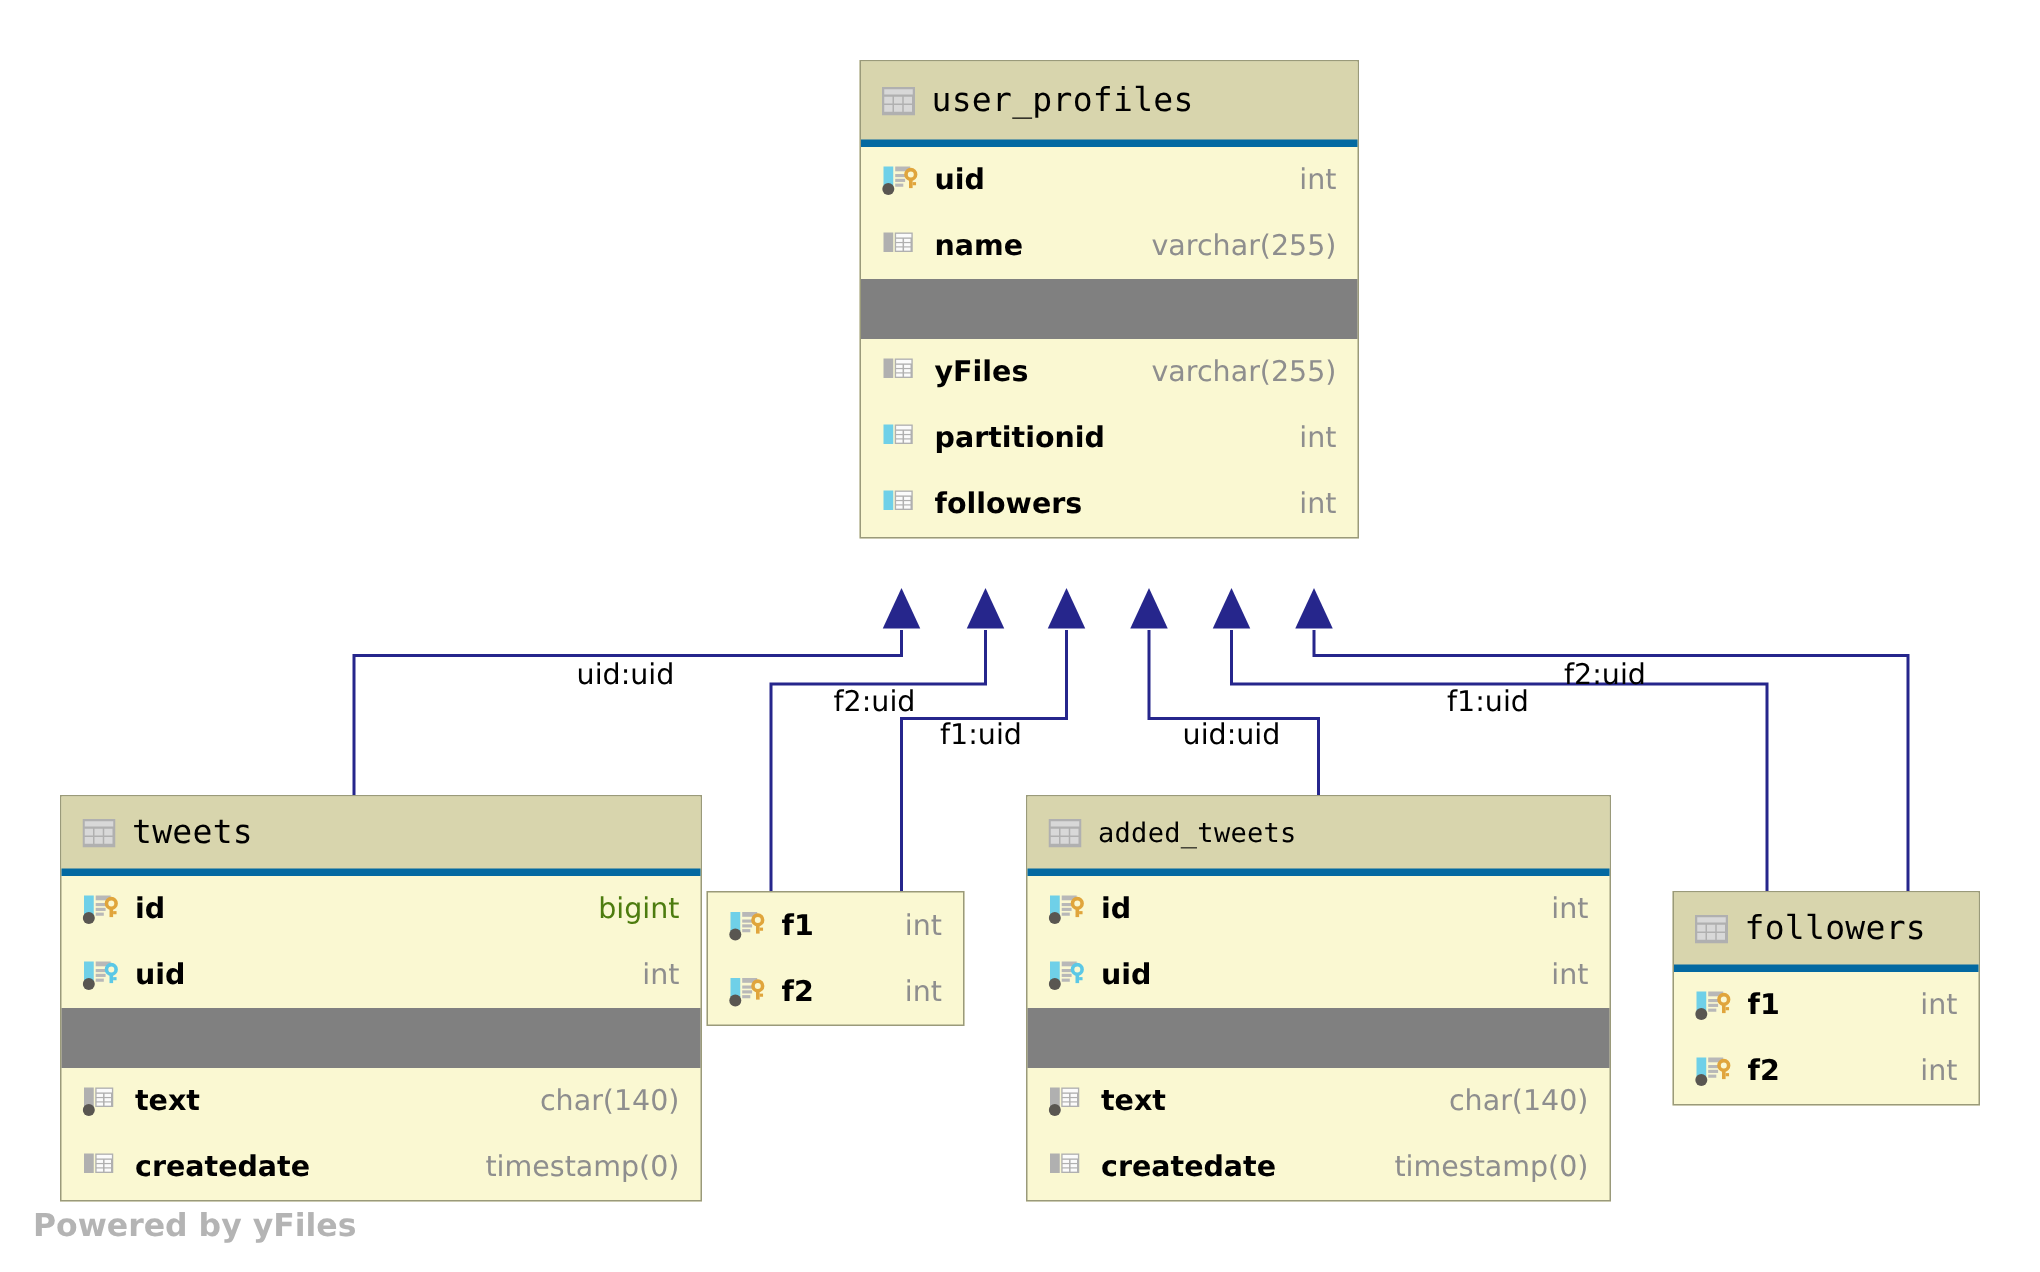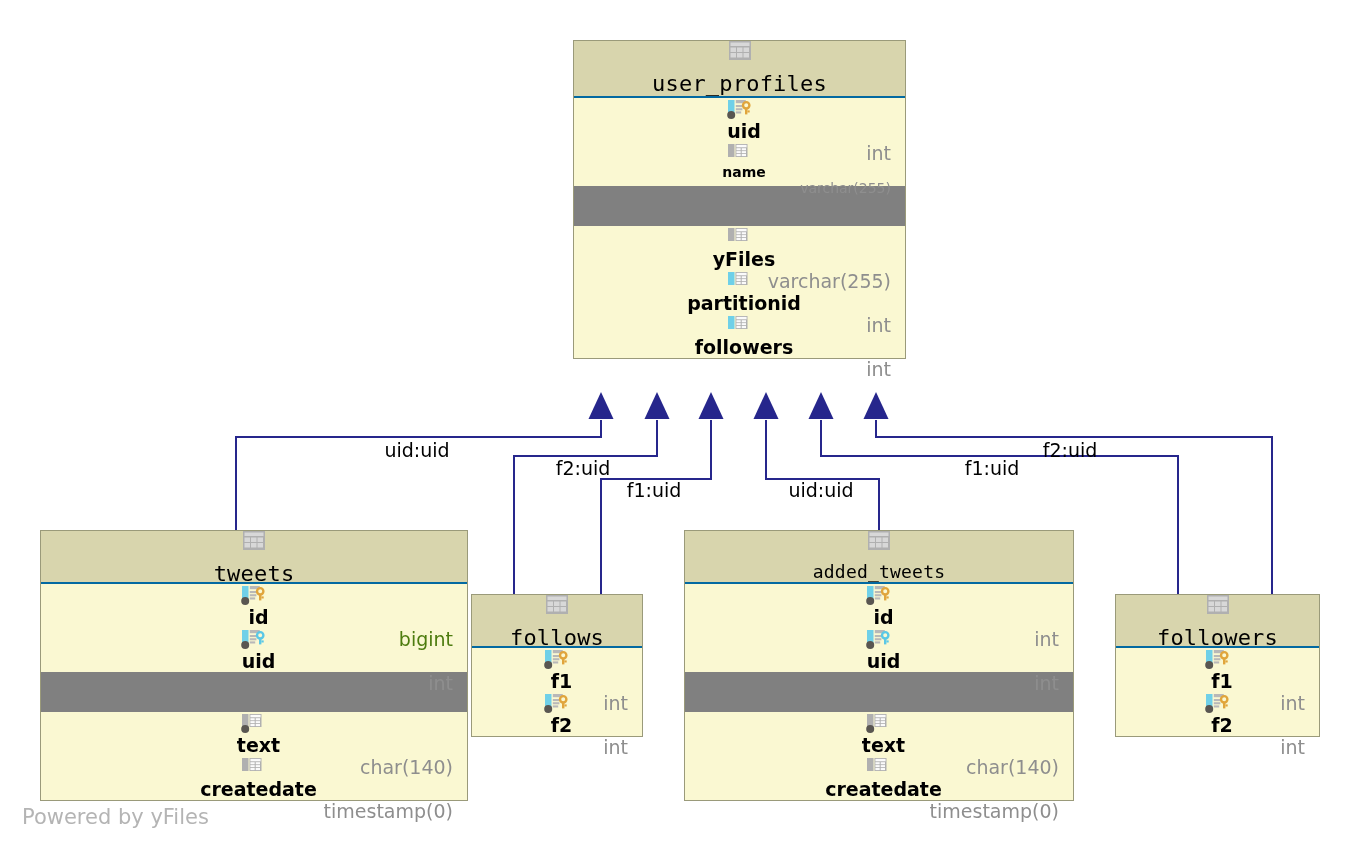--- a/index.html
+++ b/index.html
@@ -17,36 +17,34 @@
   .table-node{
     position:absolute;
     background:#faf8d2;
     border:1px solid #9a9a7a;
     box-sizing:border-box;
     box-shadow:0 0 0 0 rgba(0,0,0,0);
   }
   .table-header{
     display:flex;align-items:center;gap:11px;
     background:#d8d5ad;
-    border-bottom:2px solid #0369a1;
+    border-bottom:5px solid #0369a1;
     padding:0 14px;
     box-sizing:border-box;
-    flex-direction:column;
   }
   .table-title{
     font-family:"DejaVu Sans Mono","Liberation Mono",monospace;
     color:#000;white-space:nowrap;letter-spacing:.2px;
   }
   .sep-band{background:#808080;width:100%;}
 
   .col-row{
     display:flex;align-items:center;
     padding:0 14px;box-sizing:border-box;
     white-space:nowrap;
-    flex-direction:column;
   }
   .col-name{
     font-weight:bold;color:#000;
     margin-left:9px;
   }
   .col-type{
     margin-left:auto;color:#8e8e8e;font-weight:normal;
     padding-left:14px;
   }
 
@@ -61,20 +59,21 @@
     white-space:nowrap;
     transform:translate(-50%,-50%);
     font-family:"DejaVu Sans","Liberation Sans",sans-serif;
   }
 
   .watermark{
     position:absolute;
     color:#b4b4b4;
     white-space:nowrap;
     font-family:"DejaVu Sans","Liberation Sans",sans-serif;
+    font-weight:bold;
   }
 </style>
 </head>
 <body>
 
 <div id="canvas">
 
   <svg id="edge-layer" viewBox="0 0 1360 848" xmlns="http://www.w3.org/2000/svg">
       <path d="M 236 531 L 236 437 L 601 437 L 601 420" fill="none" stroke="#26268c" stroke-width="2"></path>
       <polygon points="601,392 588.5,419 613.5,419" fill="#26268c"></polygon>
@@ -117,21 +116,21 @@
               <rect x="8.8" y="13.4" width="5.4" height="2.1" fill="#b8b8b8"></rect>
               <circle cx="19.2" cy="7.3" r="3.2" fill="none" stroke="#e0a53c" stroke-width="2.4"></circle>
               <rect x="18.0" y="10.0" width="2.4" height="6.4" fill="#e0a53c"></rect>
               <rect x="20.4" y="12.4" width="2.3" height="2.1" fill="#e0a53c"></rect>
               <circle cx="4.2" cy="17.0" r="4.0" fill="#595651"></circle>
             </svg>
           </span>
           <span class="col-name">uid</span>
           <span class="col-type" style="color: rgb(142, 142, 142);">int</span>
         </div>
-        <div class="col-row" style="height: 44px; font-size: 14px;">
+        <div class="col-row" style="height: 44px; font-size: 19px;">
           <span class="ico">
             <svg width="26" height="22" viewBox="0 0 26 22">
               <rect x="1" y="2" width="6.5" height="13" fill="#b0b0b0"></rect>
               <rect x="8.5" y="2" width="12" height="13" fill="#b0b0b0"></rect>
               <rect x="9.4" y="2.9" width="10.2" height="2.4" fill="#fbfbfb"></rect>
               <rect x="9.4" y="6.2" width="4.3" height="2.1" fill="#fbfbfb"></rect>
               <rect x="14.7" y="6.2" width="4.3" height="2.1" fill="#fbfbfb"></rect>
               <rect x="9.4" y="9.1" width="4.3" height="2.1" fill="#fbfbfb"></rect>
               <rect x="14.7" y="9.1" width="4.3" height="2.1" fill="#fbfbfb"></rect>
               <rect x="9.4" y="12" width="4.3" height="2.1" fill="#fbfbfb"></rect>
@@ -275,35 +274,20 @@
               <rect x="14.7" y="9.1" width="4.3" height="2.1" fill="#fbfbfb"></rect>
               <rect x="9.4" y="12" width="4.3" height="2.1" fill="#fbfbfb"></rect>
               <rect x="14.7" y="12" width="4.3" height="2.1" fill="#fbfbfb"></rect>
             </svg>
           </span>
           <span class="col-name">createdate</span>
           <span class="col-type" style="color: rgb(142, 142, 142);">timestamp(0)</span>
         </div>
       </div>
       <div class="table-node" style="left: 471px; top: 594px; width: 172px; background: rgb(250, 248, 210); border-color: rgb(154, 154, 122);">
-        <div class="table-header" style="height: 53px; background: rgb(216, 213, 173);">
-          <span class="ico">
-            <svg width="22" height="19" viewBox="0 0 22 19">
-              <rect x="0" y="0" width="22" height="19" fill="#b0b0b0"></rect>
-              <rect x="1.5" y="1.5" width="19" height="3.5" fill="#d8d8d8"></rect>
-              <rect x="1.5" y="6.5" width="5.5" height="4.5" fill="#d8d8d8"></rect>
-              <rect x="8" y="6.5" width="5.5" height="4.5" fill="#d8d8d8"></rect>
-              <rect x="14.5" y="6.5" width="5.5" height="4.5" fill="#d8d8d8"></rect>
-              <rect x="1.5" y="12" width="5.5" height="4.5" fill="#d8d8d8"></rect>
-              <rect x="8" y="12" width="5.5" height="4.5" fill="#d8d8d8"></rect>
-              <rect x="14.5" y="12" width="5.5" height="4.5" fill="#d8d8d8"></rect>
-            </svg>
-          </span>
-          <span class="table-title" style="font-size: 22px;">follows</span>
-        </div>
         <div class="col-row" style="height: 44px; font-size: 19px;">
           <span class="ico">
             <svg width="26" height="22" viewBox="0 0 26 22">
               <rect x="1" y="2" width="6.5" height="13" fill="#6fd0e8"></rect>
               <rect x="8.8" y="2" width="10" height="3.2" fill="#b8b8b8"></rect>
               <rect x="8.8" y="7" width="6.6" height="2.1" fill="#b8b8b8"></rect>
               <rect x="8.8" y="10.2" width="6.6" height="2.1" fill="#b8b8b8"></rect>
               <rect x="8.8" y="13.4" width="5.4" height="2.1" fill="#b8b8b8"></rect>
               <circle cx="19.2" cy="7.3" r="3.2" fill="none" stroke="#e0a53c" stroke-width="2.4"></circle>
               <rect x="18.0" y="10.0" width="2.4" height="6.4" fill="#e0a53c"></rect>

